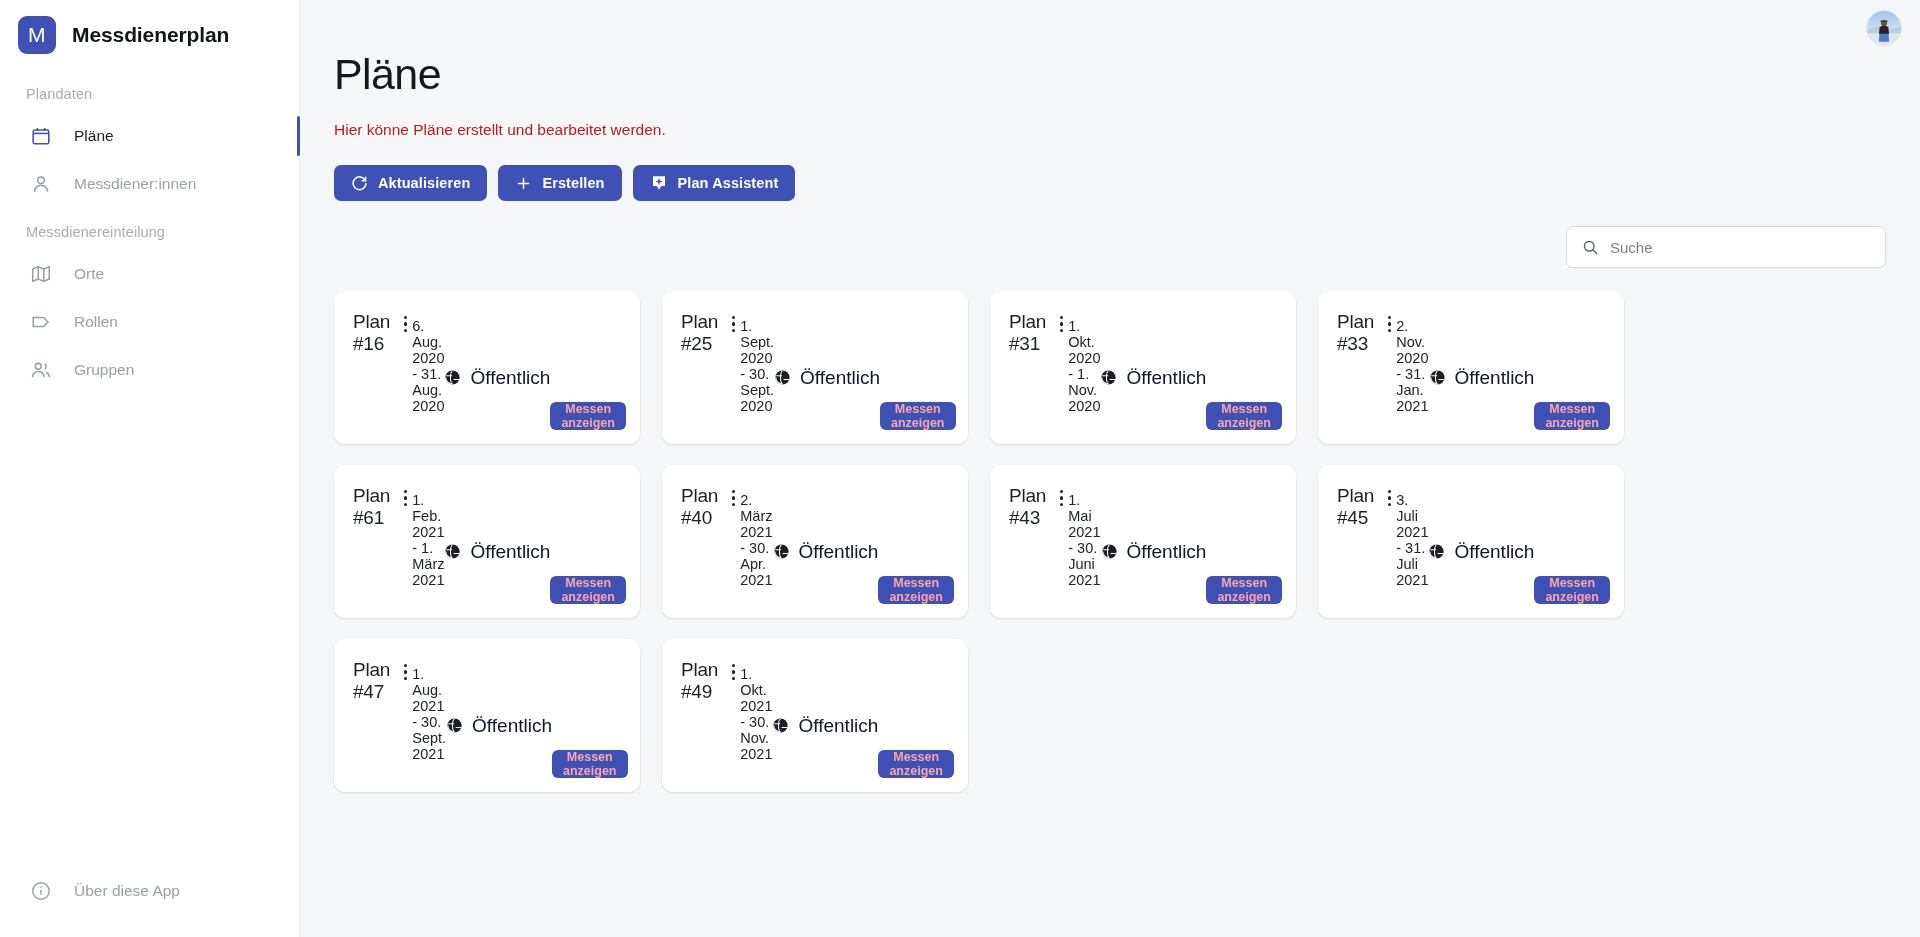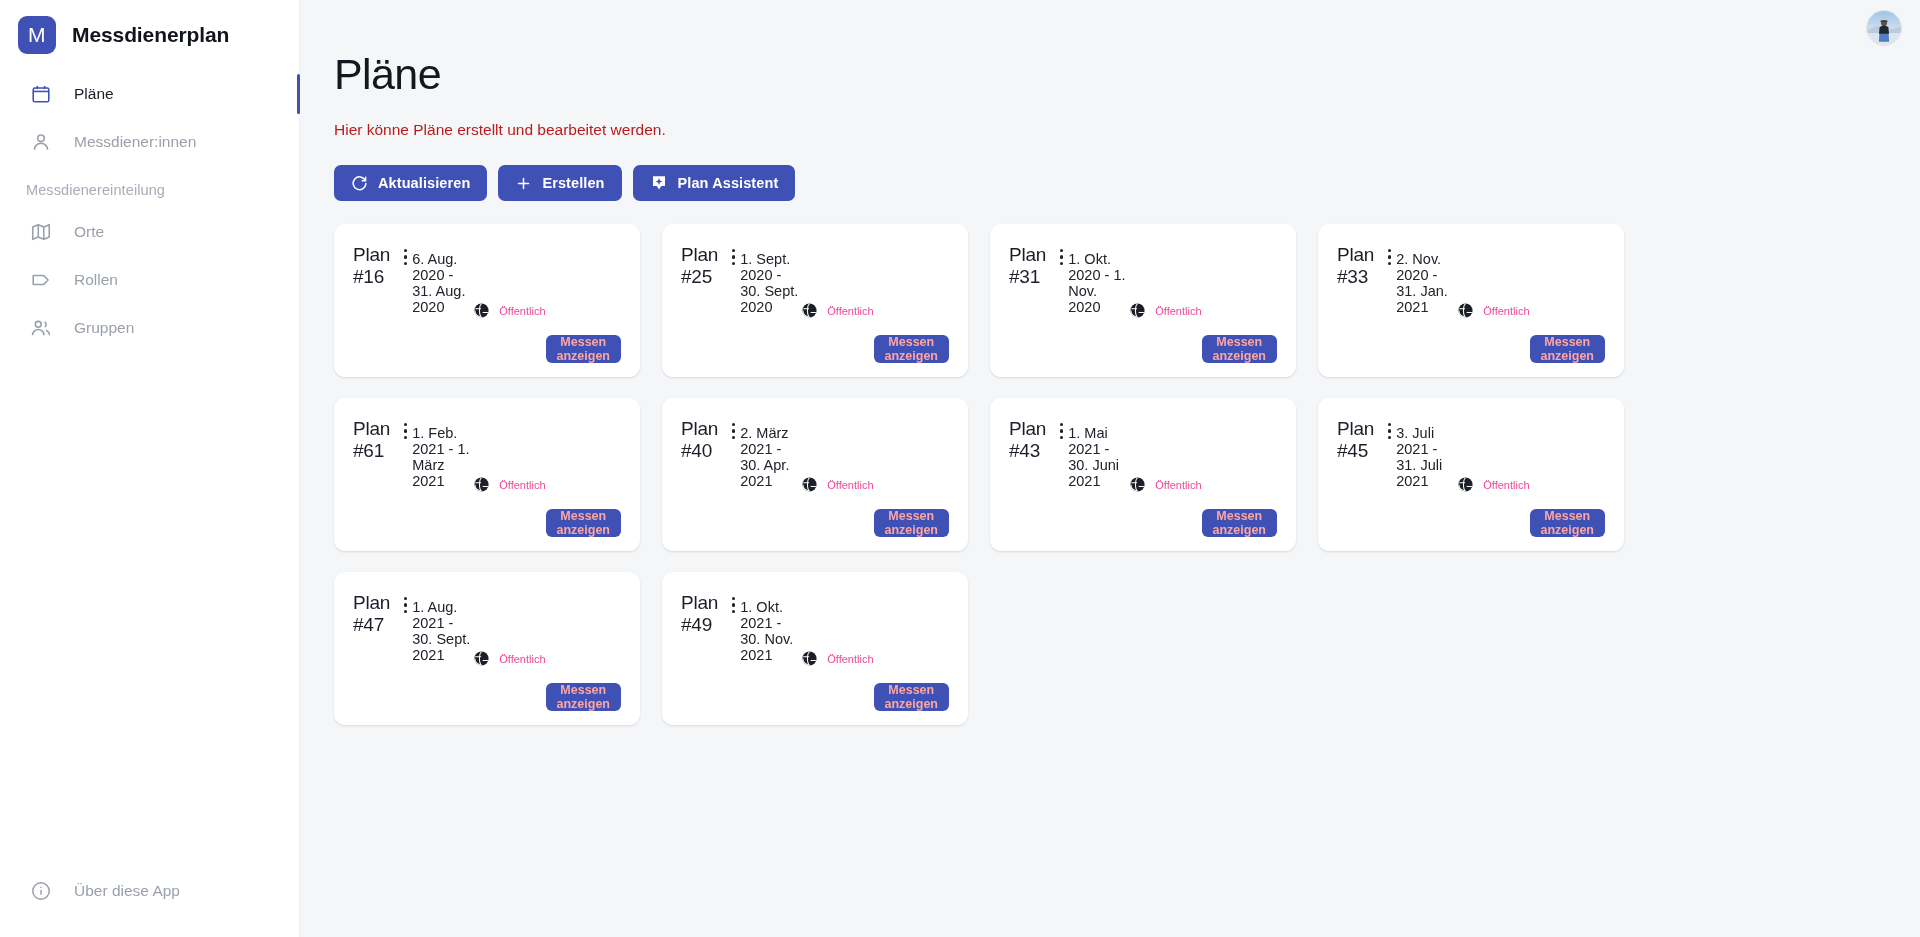--- a/index.html
+++ b/index.html
@@ -150,21 +150,21 @@
   .card-title { font-size: 19px; color: #1c1f28; font-weight: 400; letter-spacing: -.2px; }
   .kebab {
     width: 22px; height: 22px; cursor: pointer;
     display: flex; flex-direction: column; align-items: center; justify-content: center; gap: 3px;
     margin-top: 2px;
   }
   .kebab span { width: 3.4px; height: 3.4px; border-radius: 50%; background: #1c1f28; display: block; }
   .card-dates { font-size: 14.5px; color: #20232b; margin-top: 7px; }
   .card-vis { display: flex; align-items: center; gap: 9px; margin-top: 14px; }
   .card-vis .globe { display: flex; color: #1c1f28; }
-  .card-vis-label { font-size: 11px; color: #ec4899; }
+  .card-vis-label { font-size: 19px; color: #0f172a; }
   .card-foot { margin-top: auto; display: flex; justify-content: flex-end; }
   .card-btn {
     background: #3f51b5; color: #fca5a5; border: none;
     border-radius: 6px; height: 28px; padding: 0 11px;
     font-size: 12.5px; font-weight: 700;
     font-family: "Liberation Sans", sans-serif;
     cursor: pointer;
     margin-top: 12px;
   }
 </style>
@@ -172,20 +172,21 @@
 <body>
 
 <div class="app">
 
   <aside class="sidebar">
     <div class="brand">
       <div class="brand-logo">M</div>
       <div class="brand-title">Messdienerplan</div>
     </div>
     <nav id="nav-root">
+        <div class="nav-section-label">Plandaten</div>
         <div class="nav-item active">
           <span class="nav-icon">
             <svg width="22" height="22" viewBox="0 0 24 24" fill="none" stroke="currentColor" stroke-width="1.7">
               <rect x="3.5" y="5.5" width="17" height="15" rx="1.8"></rect>
               <path d="M3.5 9.2 h17"></path>
               <path d="M8 3.2 v3.4"></path>
               <path d="M16 3.2 v3.4"></path>
             </svg>
           </span>
           <span class="nav-label">Pläne</span>
@@ -295,20 +296,31 @@
           <span class="btn-icon">
             <svg width="18" height="18" viewBox="0 0 24 24">
               <path d="M4 3 h16 v13 h-5 l-3 4.5 -3 -4.5 h-5 z" fill="#ffffff"></path>
               <path d="M12 5.4 l1.25 3.35 L16.6 10 l-3.35 1.25 L12 14.6 l-1.25-3.35 L7.4 10 l3.35-1.25 Z" fill="#3f51b5"></path>
             </svg>
           </span>
           <span>Plan Assistent</span>
         </button>
       </div>
 
+      <div class="search-row">
+        <div class="search-box">
+          <span class="s-icon">
+            <svg width="18" height="18" viewBox="0 0 24 24" fill="none" stroke="currentColor" stroke-width="1.9" stroke-linecap="round">
+              <circle cx="11" cy="11" r="6.4"></circle>
+                <path d="M15.8 15.8 L21 21"></path>
+            </svg>
+          </span>
+          <input class="search-input" type="text" placeholder="Suche" style="">
+        </div>
+      </div>
 
       <div class="card-grid" id="card-grid">
           <div class="card">
             <div class="card-head">
               <div class="card-title">Plan #16</div>
               <div class="kebab">
                 <span></span>
                 <span></span>
                 <span></span>
               </div>

